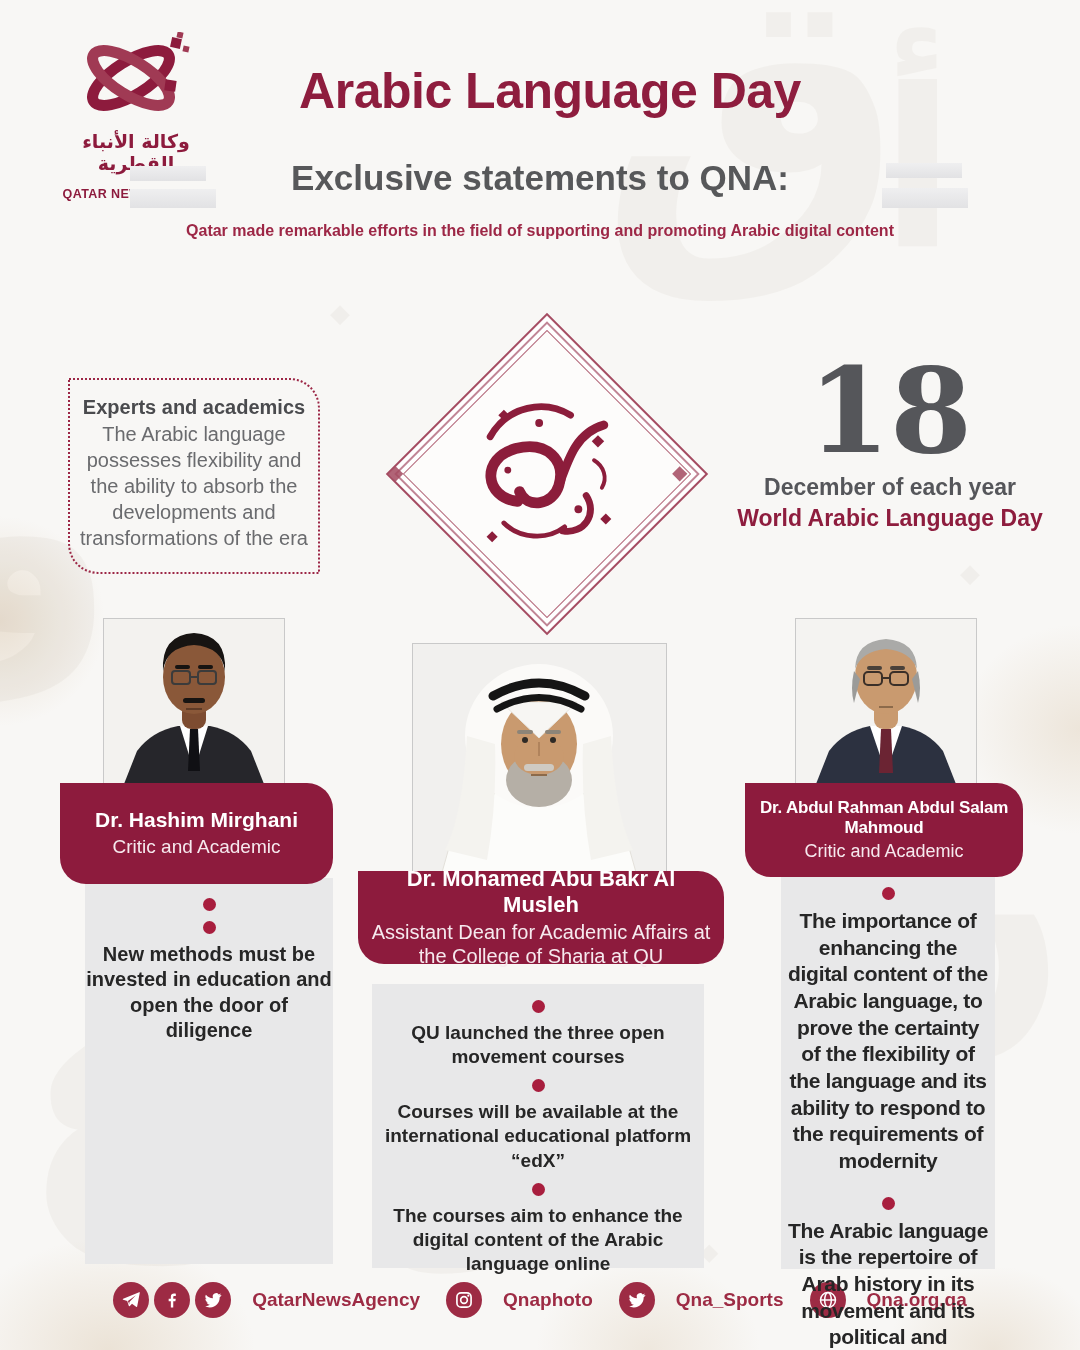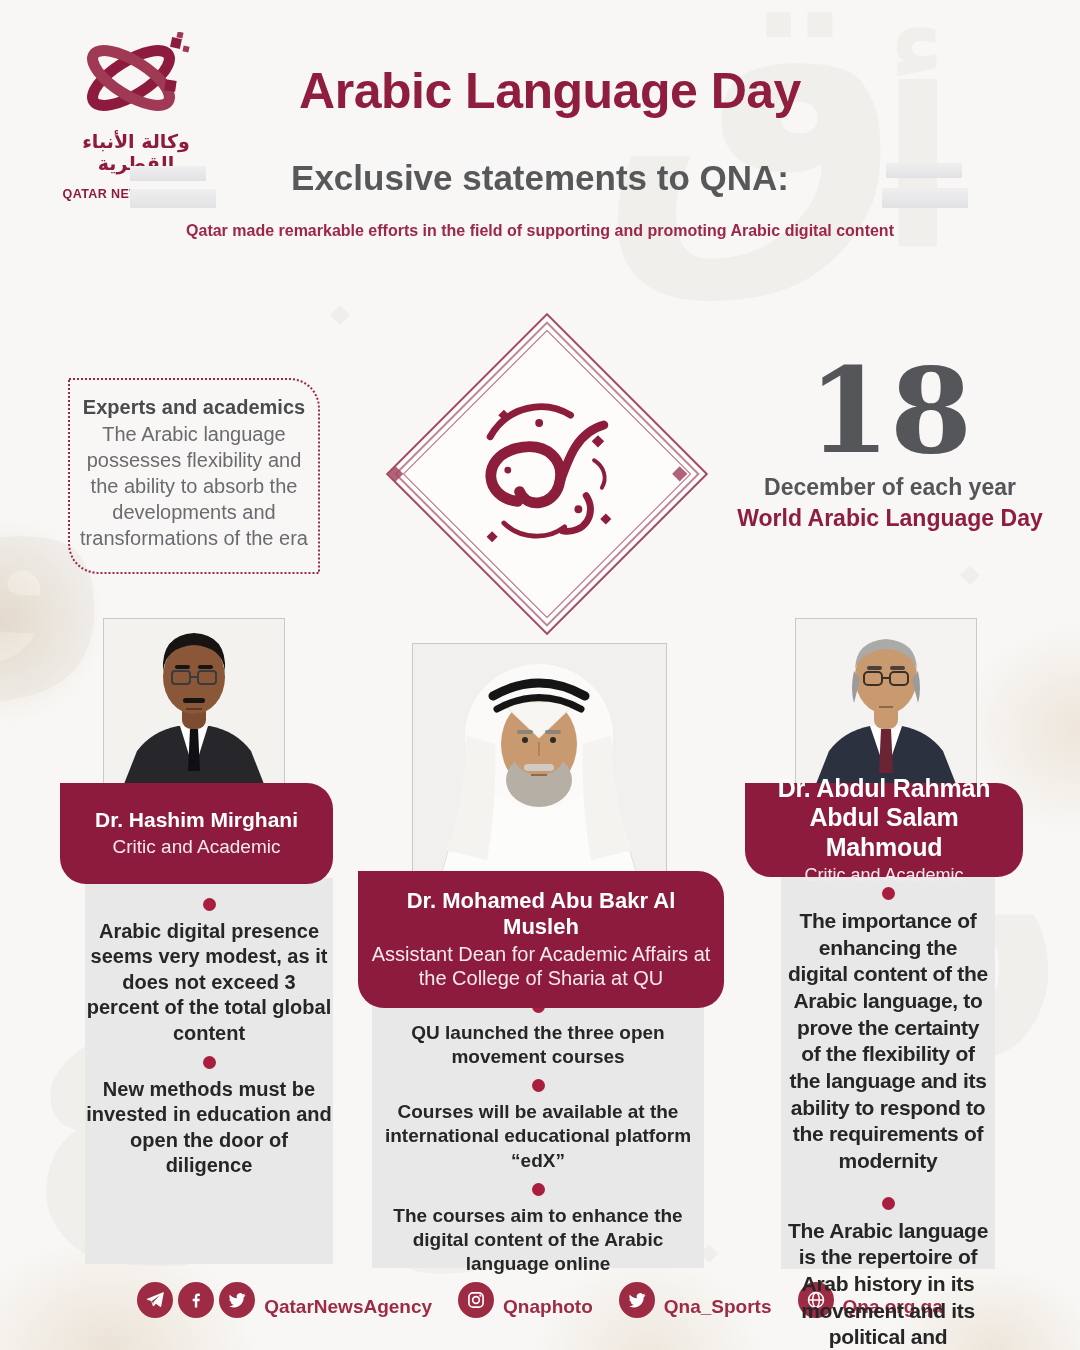--- a/index.html
+++ b/index.html
@@ -52,21 +52,21 @@
   .panel{position:absolute;background:#e8e8e9;box-sizing:border-box;padding-top:14px;z-index:2;}
   .point{margin-bottom:10px;}
   .dot{display:block;width:13px;height:13px;border-radius:50%;background:#a81e3e;margin:0 auto 8px;}
   .point-text{margin:0;font-weight:bold;color:#262626;text-align:center;line-height:1.27;}
   .panel-left .point-text{font-size:20px;}
   .panel-mid .point-text{font-size:19px;}
   .panel-right .point-text{font-size:21px;letter-spacing:-.3px;}
   .gap-big{margin-top:22px;}
   
   .footer{position:absolute;left:0;top:1282px;width:1080px;display:flex;justify-content:center;align-items:center;gap:26px;}
-  .soc-group{display:flex;align-items:flex-end;gap:9px;}
+  .soc-group{display:flex;align-items:center;gap:21px;}
   .soc-icons{display:flex;align-items:center;gap:5px;}
   .soc{width:36px;height:36px;border-radius:50%;background:#9d2b44;display:flex;align-items:center;justify-content:center;}
   .soc svg{display:block;}
   .soc-label{font-size:19px;font-weight:600;color:#9d2b44;}
 </style>
 </head>
 <body>
 
 <div class="page">
 
@@ -163,21 +163,20 @@
       <line x1="82" y1="90" x2="98" y2="90" stroke="#5d3a26" stroke-width="2"></line>
     </svg>
   </div>
   <div class="plate" style="left:60px;top:783px;width:273px;height:101px;">
     <div class="plate-name" style="font-size:21px;">Dr. Hashim Mirghani</div>
     <div class="plate-role" style="font-size:19px;">Critic and Academic</div>
   </div>
   <div class="panel panel-left" style="left:85px;top:878px;width:248px;height:386px;padding-top:20px;">
     <div class="point">
       <span class="dot"></span>
-      <p class="point-text">Arabic digital presence seems very modest, as it does not exceed 3 percent of the total global content</p>
     </div>
     <div class="point">
       <span class="dot"></span>
       <p class="point-text">New methods must be invested in education and open the door of diligence</p>
     </div>
   </div>
 
   <div class="photo-frame" style="left:412px;top:643px;width:253px;height:232px;">
     <svg width="253" height="232" viewBox="0 0 253 232">
       <rect width="253" height="232" fill="#f1f0ee"></rect>
@@ -193,21 +192,21 @@
       <path d="M80 52 Q126 26 172 52" stroke="#151515" stroke-width="9" fill="none" stroke-linecap="round"></path>
       <path d="M84 65 Q126 42 168 65" stroke="#151515" stroke-width="7" fill="none" stroke-linecap="round"></path>
       <rect x="104" y="86" width="16" height="4" rx="2" fill="#8c8478"></rect>
       <rect x="132" y="86" width="16" height="4" rx="2" fill="#8c8478"></rect>
       <circle cx="112" cy="96" r="3" fill="#2e2a26"></circle>
       <circle cx="140" cy="96" r="3" fill="#2e2a26"></circle>
       <line x1="126" y1="98" x2="126" y2="112" stroke="#b0835c" stroke-width="2"></line>
       <line x1="118" y1="131" x2="134" y2="131" stroke="#8c6a4a" stroke-width="2"></line>
     </svg>
   </div>
-  <div class="plate" style="left:358px;top:871px;width:366px;height:137px;text-align:center;">
+  <div class="plate" style="left:358px;top:871px;width:366px;height:93px;text-align:center;">
     <div class="plate-name" style="font-size:22px;">Dr. Mohamed Abu Bakr Al Musleh</div>
     <div class="plate-role" style="font-size:20px;">Assistant Dean for Academic Affairs at the College of Sharia at QU</div>
   </div>
   <div class="panel panel-mid" style="left:372px;top:984px;width:332px;height:284px;padding-top:16px;">
     <div class="point">
       <span class="dot"></span>
       <p class="point-text">QU launched the three open movement courses</p>
     </div>
     <div class="point">
       <span class="dot"></span>
@@ -234,21 +233,21 @@
       <rect x="94" y="47" width="15" height="4" rx="2" fill="#4a413a"></rect>
       <g fill="none" stroke="#3a2f28" stroke-width="2">
         <rect x="68" y="53" width="18" height="13" rx="4"></rect>
         <rect x="94" y="53" width="18" height="13" rx="4"></rect>
         <line x1="86" y1="59" x2="94" y2="59"></line>
       </g>
       <line x1="83" y1="88" x2="97" y2="88" stroke="#8c6a4a" stroke-width="2"></line>
     </svg>
   </div>
   <div class="plate" style="left:745px;top:783px;width:278px;height:94px;">
-    <div class="plate-name" style="font-size:25px;letter-spacing:-.2px;">Dr. Abdul Rahman Abdul Salam Mahmoud</div>
+    <div class="plate-name" style="font-size:17px;letter-spacing:-.2px;">Dr. Abdul Rahman Abdul Salam Mahmoud</div>
     <div class="plate-role" style="font-size:18px;">Critic and Academic</div>
   </div>
   <div class="panel panel-right" style="left:781px;top:873px;width:214px;height:396px;padding:14px 6px 0;">
     <div class="point">
       <span class="dot"></span>
       <p class="point-text">The importance of enhancing the digital content of the Arabic language, to prove the certainty of the flexibility of the language and its ability to respond to the requirements of modernity</p>
     </div>
     <div class="point gap-big">
       <span class="dot"></span>
       <p class="point-text">The Arabic language is the repertoire of Arab history in its movement and its political and civilizational debates</p>

